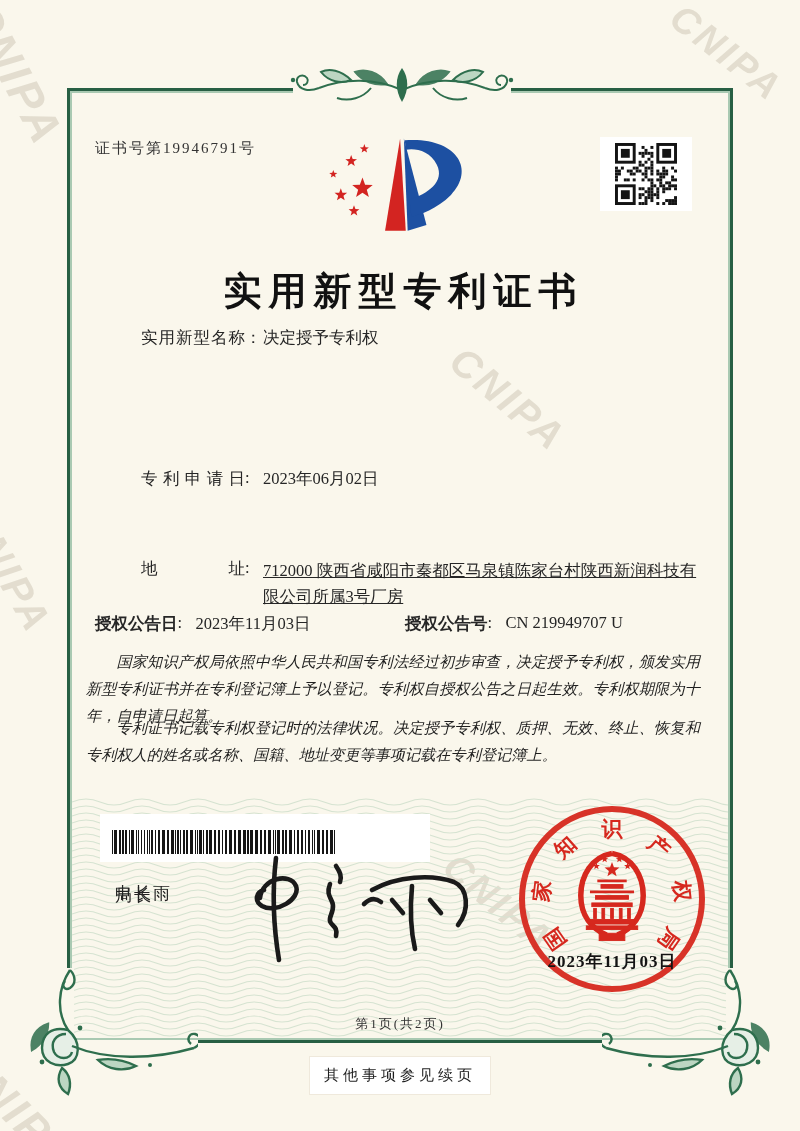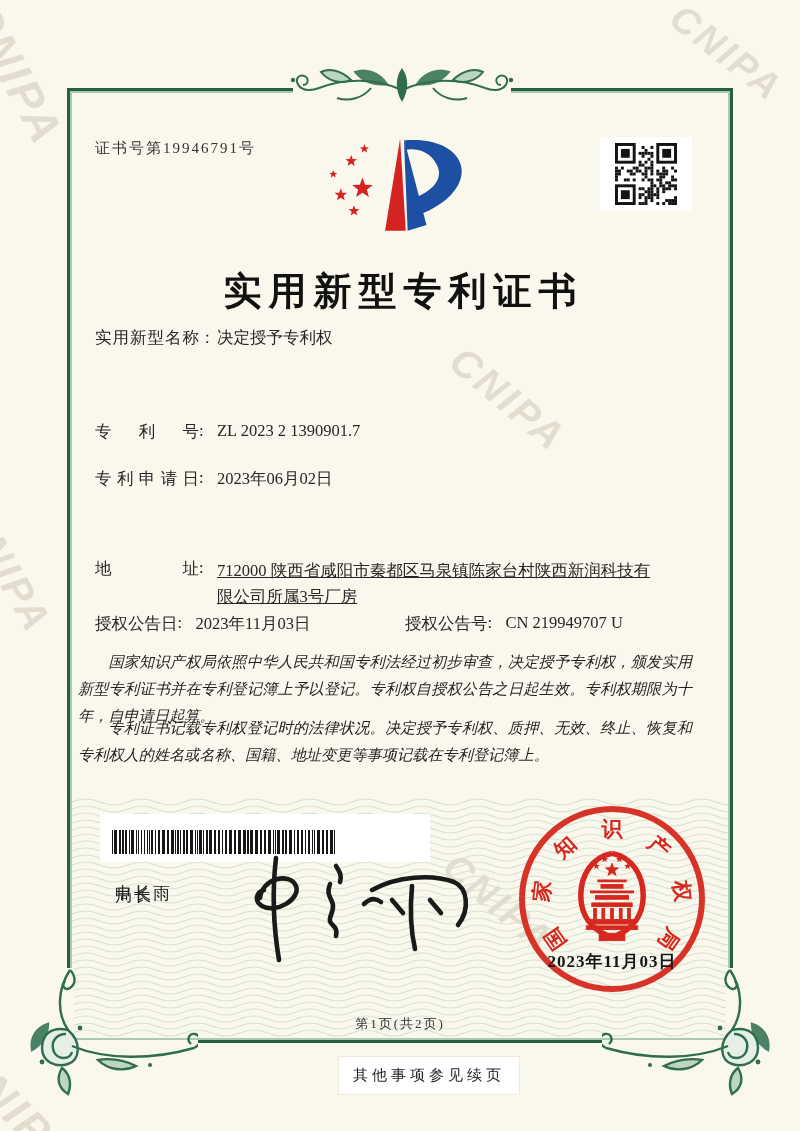--- a/index.html
+++ b/index.html
@@ -12,40 +12,40 @@
   .page{position:relative;width:800px;height:1131px;background:var(--paper);overflow:hidden;margin:0 auto;}
   .wm{position:absolute;font:italic 700 42px "Liberation Sans",sans-serif;color:var(--watermark-gray);
       opacity:.38;letter-spacing:3px;white-space:nowrap;transform-origin:left top;z-index:0;}
   .frame{position:absolute;left:67px;top:88px;width:666px;height:955px;border:3px solid var(--frame-green);
       box-shadow:inset 0 0 0 2px #a9c9b2;z-index:1;pointer-events:none;}
   .abs{position:absolute;}
   .cert-no{left:95px;top:139px;font-size:15px;letter-spacing:2px;color:#333;z-index:2;}
   .title{left:0;top:246px;width:100%;text-align:center;font-size:38px;font-weight:700;
       letter-spacing:7px;text-indent:7px;color:#111;z-index:2;margin-top:20px;}
   .frow{left:95px;font-size:16.5px;color:#262626;z-index:2;white-space:nowrap;}
-  .flabel{display:inline-block;width:104px;text-align:justify;text-align-last:justify;vertical-align:top;}
-  .flabel2{display:inline-block;vertical-align:top;}
+  .flabel{display:inline-block;width:104px;text-align:justify;text-align-last:justify;vertical-align:top;margin-left:46px;}
+  .flabel2{display:inline-block;vertical-align:top;font-weight:bold;}
   .fcolon{display:inline-block;width:18px;vertical-align:top;}
   .fvalue{display:inline-block;vertical-align:top;}
   .fvalue.addr{width:440px;white-space:normal;line-height:26px;text-decoration:underline;}
   .grant2{position:absolute;left:310px;top:0;white-space:nowrap;}
-  .para{left:78px;width:614px;font-size:15.2px;line-height:1.78;text-indent:2em;font-style:italic;
+  .para{left:86px;width:614px;font-size:15.2px;line-height:1.78;text-indent:2em;font-style:italic;
       color:#1e1e1e;text-align:justify;z-index:2;}
   .whitebox{background:#fff;z-index:2;}
   .sig-label{left:115px;font-family:"Liberation Sans","DejaVu Sans",sans-serif;font-size:17px;
       color:#222;z-index:3;letter-spacing:2px;}
   .seal{left:519px;top:806px;width:186px;height:186px;z-index:3;}
   .seal-ring{position:absolute;inset:0;border:6px solid var(--seal-red);border-radius:50%;opacity:.95;}
   .seal-char{position:absolute;font-size:21px;font-weight:700;color:var(--seal-red);z-index:1;}
   .seal-date{position:absolute;left:0;right:0;top:144px;text-align:center;font-size:17px;font-weight:700;
       color:#141414;letter-spacing:1px;z-index:5;font-style:normal;}
   .page-info{left:67px;top:1015px;width:666px;text-align:center;font-size:13px;letter-spacing:2px;
       color:#333;z-index:2;}
   .cont-box{left:50%;top:1056px;transform:translateX(-50%);background:#fff;border:1px solid #efe9dc;
-      padding:9px 14px;font-size:15px;letter-spacing:4px;color:#1d1d1d;z-index:2;white-space:nowrap;margin-left:29px;}
+      padding:9px 14px;font-size:15px;letter-spacing:4px;color:#1d1d1d;z-index:2;white-space:nowrap;}
   .orn{z-index:4;pointer-events:none;}
   svg{display:block}
 </style>
 </head>
 <body>
 
 <div class="page">
 
   <div class="wm" style="left:2px;top:-8px;font-size:46px;transform:rotate(62deg)">CNIPA</div>
   <div class="wm" style="left:688px;top:-4px;font-size:38px;transform:rotate(38deg)">CNIPA</div>
@@ -237,23 +237,20 @@
         <rect x="3" y="45" width="15" height="15" fill="#fff"></rect>
         <rect x="6" y="48" width="9" height="9" fill="#141414"></rect>
       </svg>
   </div>
 
   <div class="abs title">实用新型专利证书</div>
 
   <div class="abs frow" style="top:327px">
     <span class="flabel">实用新型名称</span><span class="fcolon">：</span><span class="fvalue">决定授予专利权</span>
   </div>
-  <div class="abs frow" style="top:421px">
-    <span class="flabel">专利号</span><span class="fcolon">:</span><span class="fvalue">ZL 2023 2 1390901.7</span>
-  </div>
   <div class="abs frow" style="top:468px">
     <span class="flabel">专利申请日</span><span class="fcolon">:</span><span class="fvalue">2023年06月02日</span>
   </div>
   <div class="abs frow" style="top:558px">
     <span class="flabel">地址</span><span class="fcolon">:</span><span class="fvalue addr">712000 陕西省咸阳市秦都区马泉镇陈家台村陕西新润科技有限公司所属3号厂房</span>
   </div>
   <div class="abs frow" style="top:613px;width:614px">
     <span class="flabel2">授权公告日</span><span class="fcolon">:</span><span class="fvalue">2023年11月03日</span>
     <span class="grant2">
       <span class="flabel2">授权公告号</span><span class="fcolon">:</span><span class="fvalue">CN 219949707 U</span>

